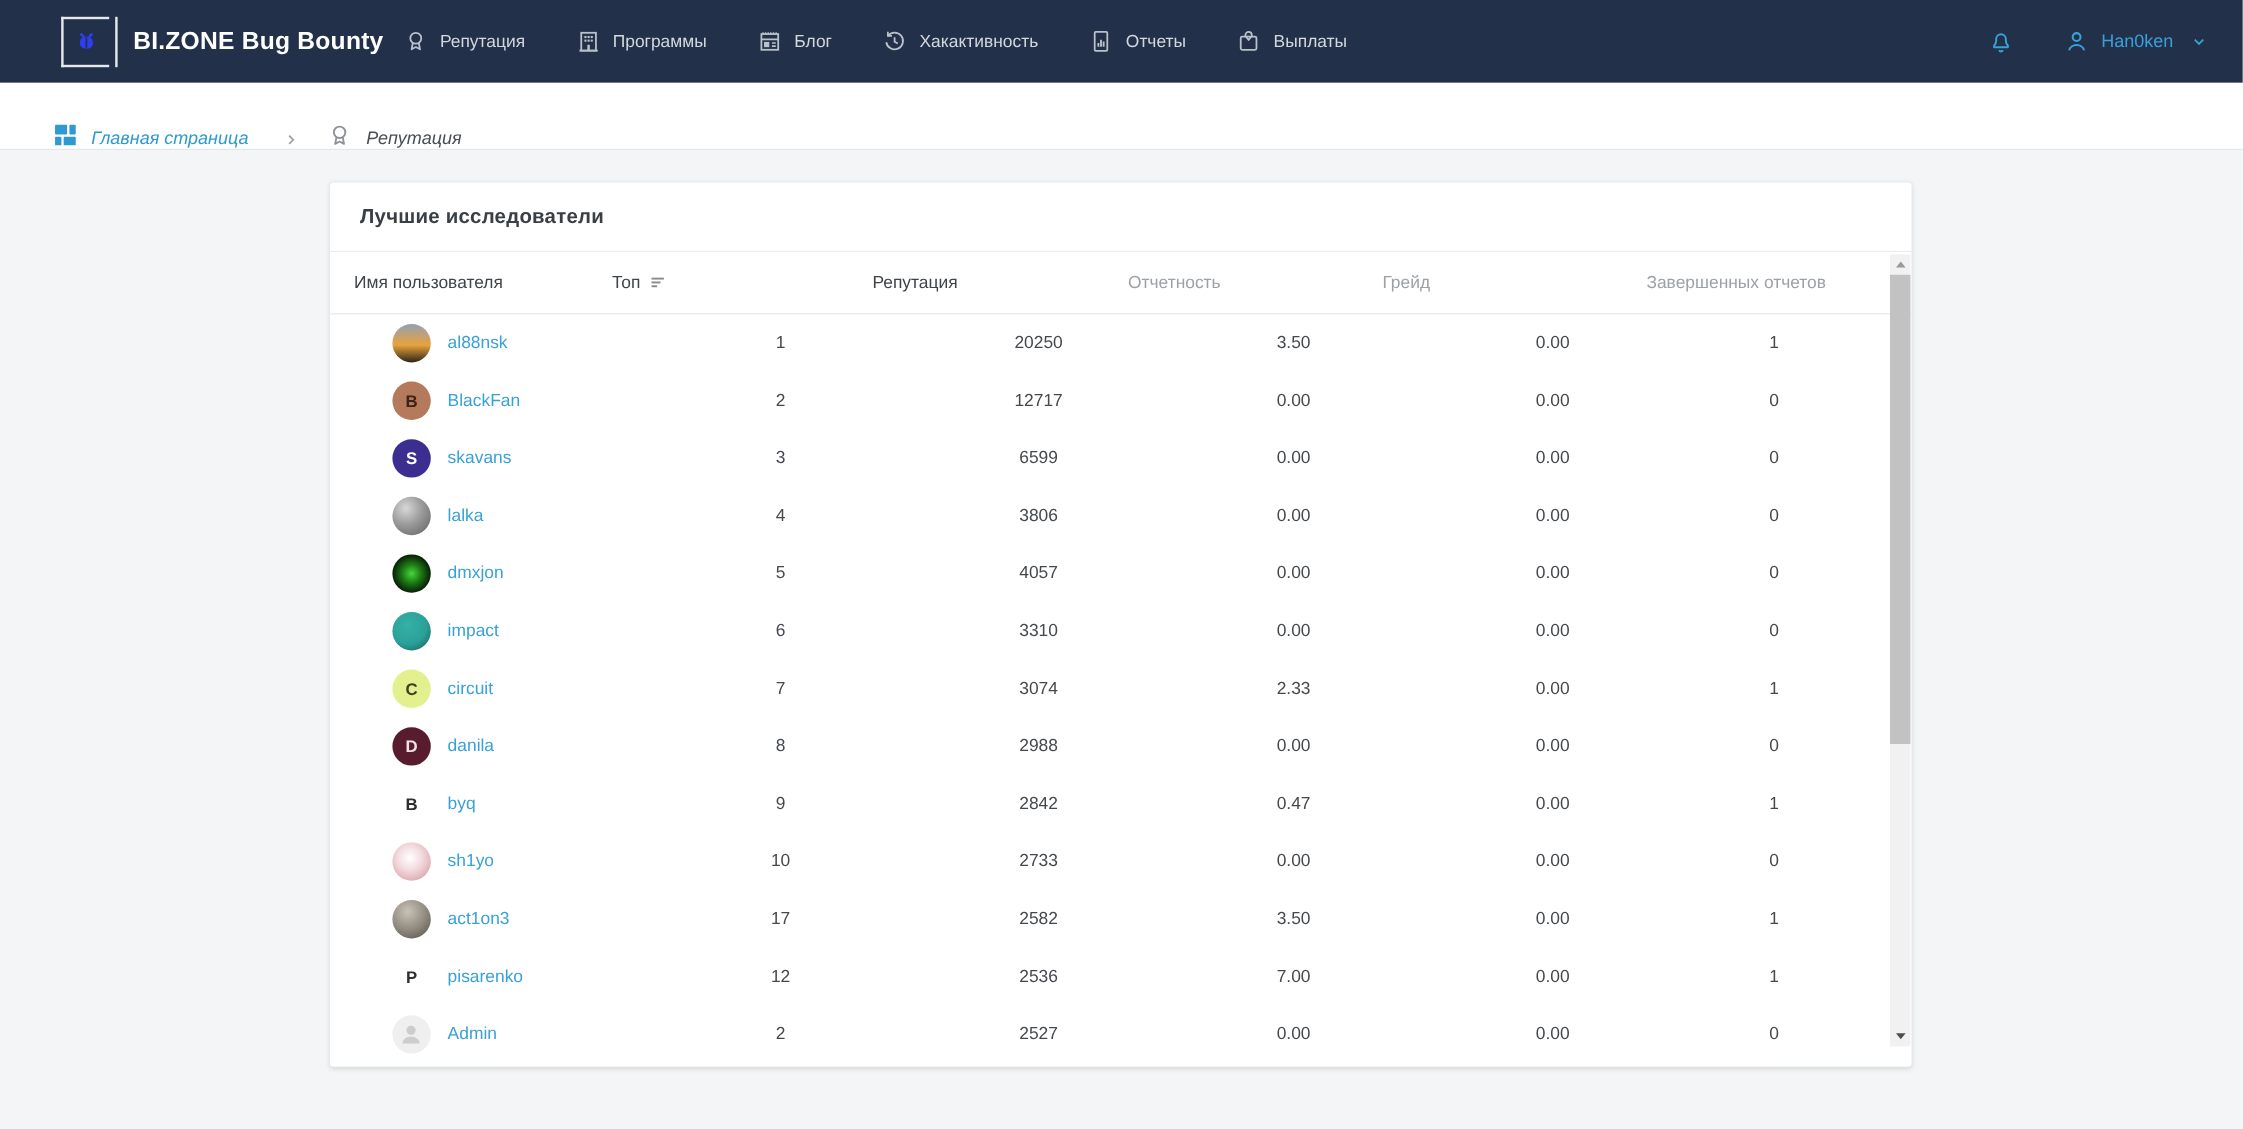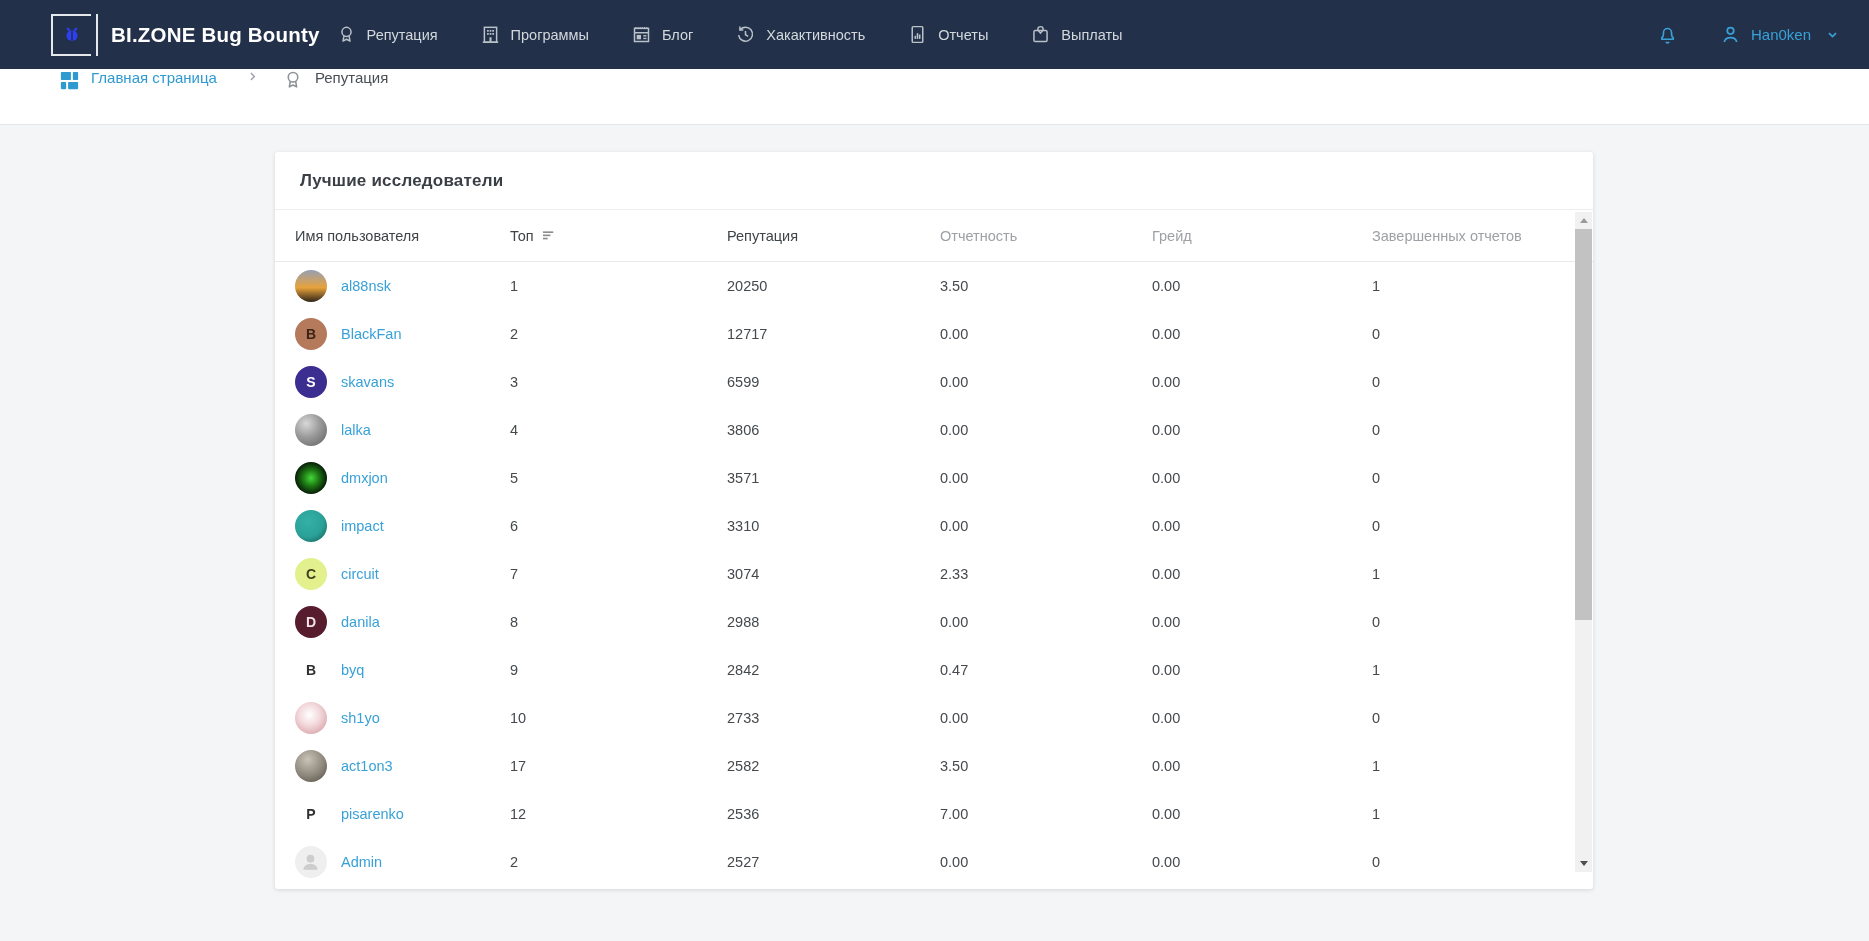--- a/index.html
+++ b/index.html
@@ -27,38 +27,38 @@
   .nav-icon{width:21px;height:21px;color:#b9c1c9;display:inline-flex;}
   .nav-icon svg,.icon svg{width:100%;height:100%;display:block;}
   .nav-right{margin-left:auto;display:flex;align-items:center;gap:40px;}
   .bell-btn{width:23px;height:23px;color:var(--accent);cursor:pointer;}
   .user-menu{display:flex;align-items:center;gap:9px;cursor:pointer;}
   .user-icon{width:23px;height:23px;color:var(--accent);}
   .user-name{font-size:15px;color:var(--accent);}
   .chev{width:17px;height:17px;color:var(--accent);margin-left:4px;}
 
   
-  .breadcrumb{height:56px;background:#ffffff;border-bottom:1px solid #e4e6e9;display:flex;align-items:flex-start;padding-left:58px;}
+  .breadcrumb{height:56px;background:#ffffff;border-bottom:1px solid #e4e6e9;display:flex;align-items:flex-end;padding-left:43px;font-style:italic;}
   .bc-grid{width:23px;height:23px;color:var(--link-blue);cursor:pointer;}
   .bc-link{color:var(--link-blue);font-size:15px;cursor:pointer;margin-left:10px;}
   .bc-sep{width:15px;height:15px;color:#9aa0a6;margin:0 22px 0 28px;}
   .bc-medal{width:22px;height:22px;color:#8d9297;}
   .bc-current{color:#4a4f54;font-size:15px;margin-left:11px;}
 
   
   .main{padding:27px 0 0 275px;}
   .card{width:1318px;height:737px;background:#ffffff;border-radius:3px;box-shadow:0 1px 4px rgba(27,33,44,.14);position:relative;}
   .card-head{height:58px;display:flex;align-items:center;padding-left:25px;border-bottom:1px solid #ededee;}
   .card-title{font-size:17px;font-weight:700;color:#3a3f44;letter-spacing:.2px;text-align:center;}
-  .trow{display:grid;grid-template-columns:215px 217px 213px 212px 220px 1fr;padding:0 40px 0 20px;align-items:center;}
+  .trow{display:grid;grid-template-columns:215px 217px 213px 212px 220px 1fr;padding:0 40px 0 20px;align-items:center;text-align:center;}
   .thead{height:52px;border-bottom:1px solid #e9e9ea;}
   .hcell{font-size:14.5px;color:var(--text-dark);display:flex;align-items:center;gap:8px;cursor:pointer;white-space:nowrap;}
   .hcell.muted{color:var(--text-muted);}
   .sort-icon{width:15px;height:15px;display:inline-flex;}
-  .rows{height:626px;overflow:hidden;}
+  .rows{height:626px;overflow:hidden;padding-left:32px;}
   .row{height:48px;}
   .cell{font-size:14.5px;color:#45494d;}
   .user-cell{display:flex;align-items:center;gap:14px;}
   .avatar{width:32px;height:32px;border-radius:50%;display:flex;align-items:center;justify-content:center;font-size:14px;font-weight:700;flex:0 0 32px;overflow:hidden;}
   .avatar.default{background:#efefef;}
   .avatar svg{width:72%;height:72%;}
   .user-link{color:var(--accent);cursor:pointer;text-decoration:none;font-size:14.5px;}
 
   
   .scrollbar{position:absolute;top:60px;right:1px;width:17px;height:660px;background:#f1f1f2;display:flex;flex-direction:column;}
@@ -307,21 +307,21 @@
     <div class="cell">0.00</div>
     <div class="cell">0</div>
   </div>
 
   <div class="trow row">
     <div class="cell user-cell">
       <span class="avatar" style="background: radial-gradient(circle, rgb(69, 216, 58) 0%, rgb(29, 122, 20) 35%, rgb(6, 18, 6) 75%);"></span>
       <a class="user-link">dmxjon</a>
     </div>
     <div class="cell">5</div>
-    <div class="cell">3571</div>
+    <div class="cell">4057</div>
     <div class="cell">0.00</div>
     <div class="cell">0.00</div>
     <div class="cell">0</div>
   </div>
 
   <div class="trow row">
     <div class="cell user-cell">
       <span class="avatar" style="background: radial-gradient(circle at 40% 35%, rgb(53, 177, 168) 0%, rgb(42, 161, 152) 55%, rgb(20, 84, 79) 100%);"></span>
       <a class="user-link">impact</a>
     </div>

